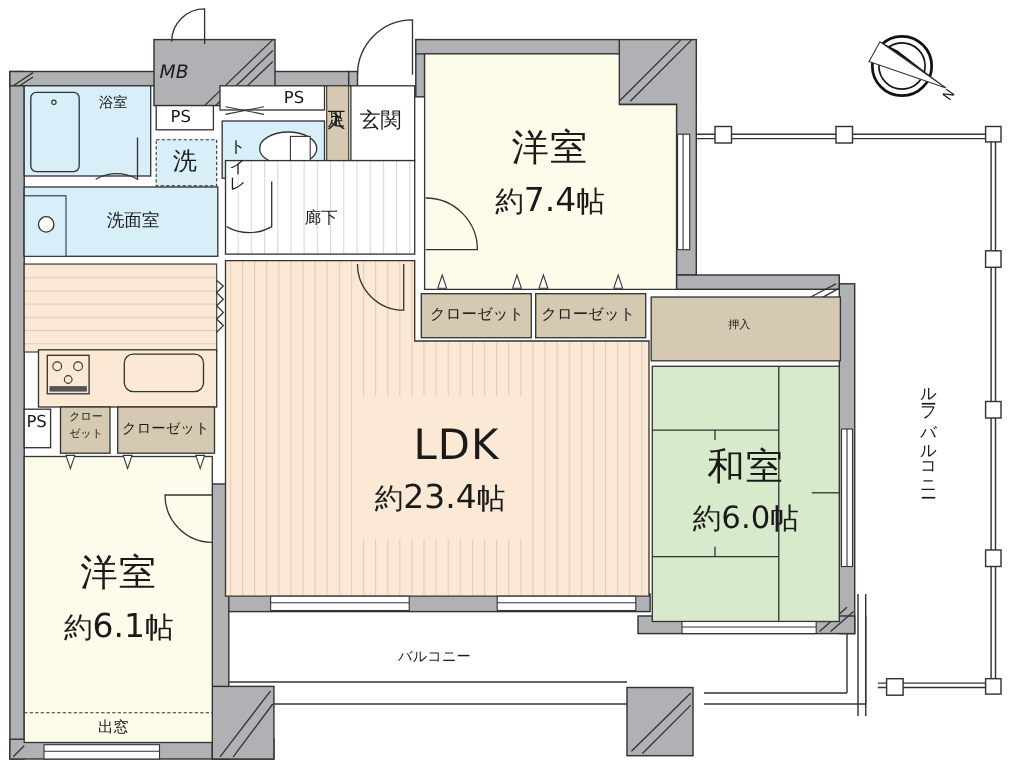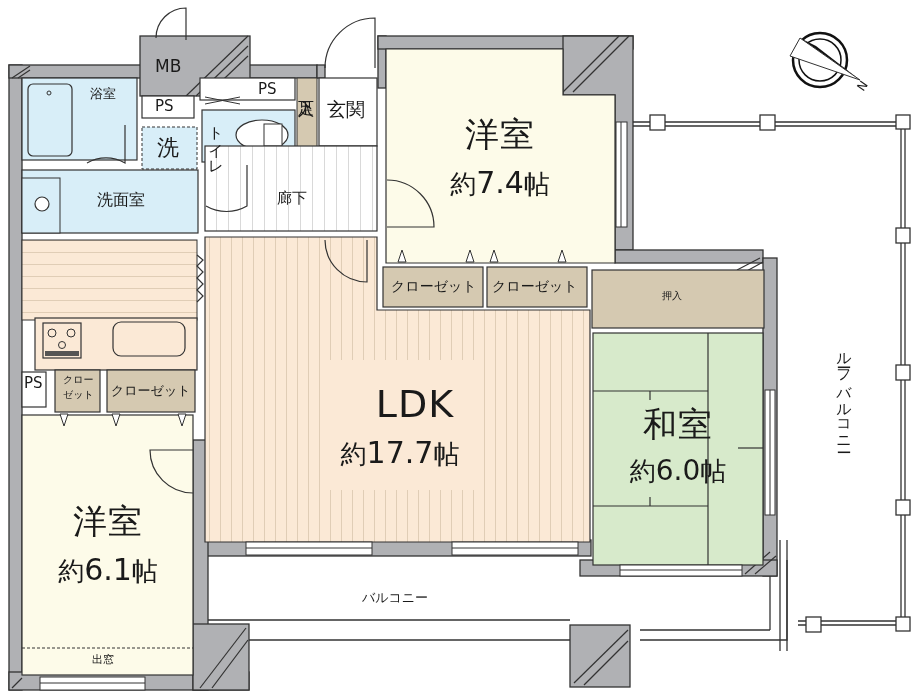--- a/index.html
+++ b/index.html
@@ -212,21 +212,21 @@
   </g>
 
   <g transform="translate(820,60)">
     <circle r="27" fill="none" stroke="#111" stroke-width="2.5"></circle>
     <circle r="21" fill="none" stroke="#111" stroke-width="1.5"></circle>
     <polygon points="-20,-22 40,20 -4,-14" fill="#111"></polygon>
     <polygon points="-30,-4 40,20 -20,-22" fill="#fff" stroke="#333" stroke-width="1"></polygon>
   </g>
 </svg>
 
-<span class="lbl" style="left:155px;top:58px;font-size:17px;">MB</span>
+<span class="lbl" style="left:145px;top:58px;font-size:17px;font-style:italic;">MB</span>
 <span class="lbl" style="left:90px;top:87px;font-size:13px;">浴室</span>
 <span class="lbl" style="left:155px;top:99px;font-size:15px;">PS</span>
 <span class="lbl" style="left:258px;top:82px;font-size:15px;">PS</span>
 <span class="lbl" style="left:157px;top:137px;font-size:22px;">洗</span>
 <span class="lbl vert" style="left:208px;top:116px;font-size:15px;">トイレ</span>
 <span class="lbl vert" style="left:298px;top:88px;font-size:16px;">下足入</span>
 <span class="lbl" style="left:327px;top:100px;font-size:19px;">玄関</span>
 <span class="lbl" style="left:97px;top:192px;font-size:16px;">洗面室</span>
 <span class="lbl" style="left:277px;top:191px;font-size:15px;">廊下</span>
 
@@ -234,34 +234,34 @@
 <span class="lbl center" style="left:500px;top:168px;">
   <span class="room-size">約</span><span class="room-size num" style="font-size:30px">7.4</span><span class="room-size">帖</span>
 </span>
 
 <span class="lbl small" style="left:391px;top:279px;font-size:14px;">クローゼット</span>
 <span class="lbl small" style="left:492px;top:279px;font-size:14px;">クローゼット</span>
 <span class="lbl" style="left:662px;top:291px;font-size:10px;">押入</span>
 
 <span class="lbl room-name center" style="left:400px;top:385px;font-size:38px;margin-left:15px;">LDK</span>
 <span class="lbl center" style="left:400px;top:438px;">
-  <span class="room-size">約</span><span class="room-size num" style="font-size:30px">17.7</span><span class="room-size">帖</span>
+  <span class="room-size">約</span><span class="room-size num" style="font-size:30px">23.4</span><span class="room-size">帖</span>
 </span>
 
 <span class="lbl room-name center" style="left:678px;top:407px;">和室</span>
 <span class="lbl center" style="left:678px;top:457px;">
   <span class="room-size">約</span><span class="room-size num" style="font-size:28px">6.0</span><span class="room-size">帖</span>
 </span>
 
 <span class="lbl" style="left:24px;top:376px;font-size:15px;">PS</span>
 <span class="lbl tiny" style="left:63px;top:375px;font-size:10px;">クロー</span>
 <span class="lbl tiny" style="left:63px;top:390px;font-size:10px;">ゼット</span>
 <span class="lbl" style="left:111px;top:384px;font-size:13px;">クローゼット</span>
 
 <span class="lbl room-name center" style="left:108px;top:504px;">洋室</span>
 <span class="lbl center" style="left:108px;top:555px;">
   <span class="room-size">約</span><span class="room-size num" style="font-size:30px">6.1</span><span class="room-size">帖</span>
 </span>
-<span class="lbl tiny center" style="left:103px;top:654px;font-size:11px;">出窓</span>
+<span class="lbl tiny center" style="left:103px;top:654px;font-size:14px;">出窓</span>
 
 <span class="lbl center" style="left:395px;top:591px;font-size:13px;">バルコニー</span>
 <span class="lbl vert" style="left:836px;top:342px;font-size:15px;">ルーフバルコニー</span>
 <span class="lbl" style="left:858px;top:80px;font-size:12px;transform:rotate(-55deg);">N</span>
 
 </body></html>

